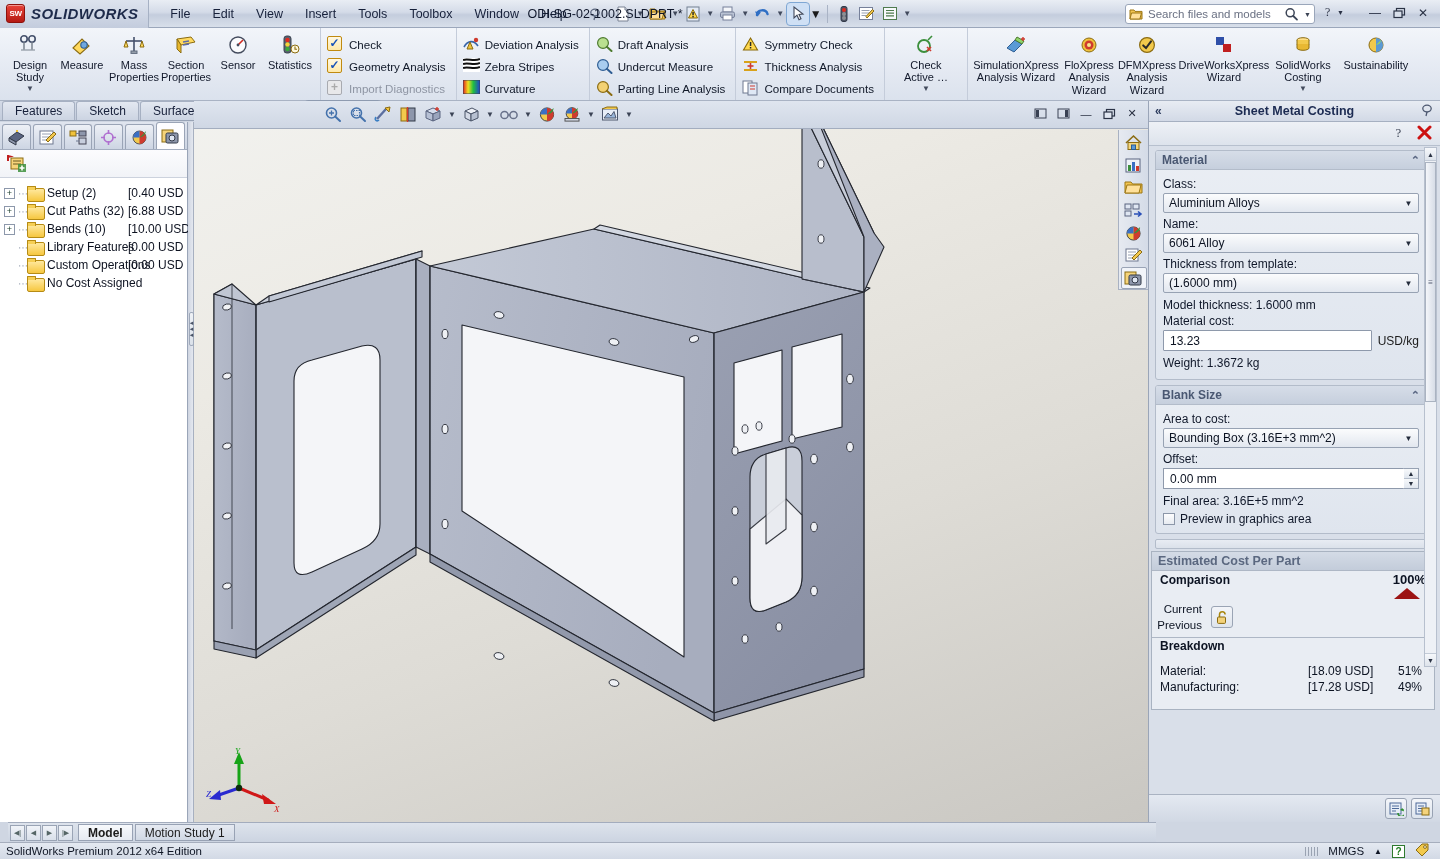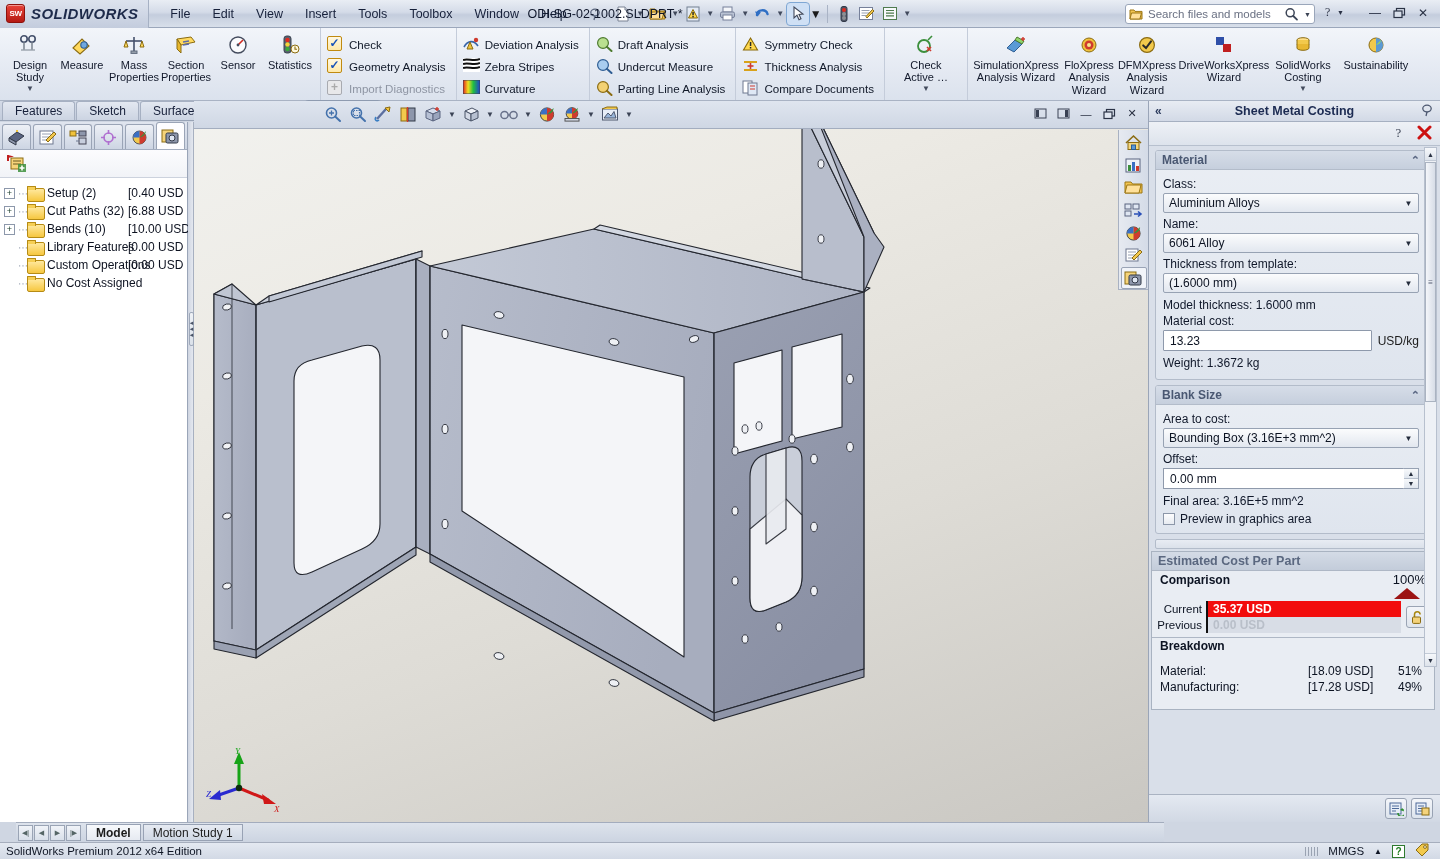--- a/index.html
+++ b/index.html
@@ -242,21 +242,21 @@
   .cost-h{
     height:19px; display:flex; align-items:center; padding:0 6px; font-weight:bold;
     font-size:12.5px; color:#5b6880;
     background:linear-gradient(to bottom,#d4dbe6,#c3ccda); border-bottom:1px solid #aeb7c5;
   }
   .cost-main{ padding:3px 8px 5px; display:flex; align-items:baseline; gap:6px; background:#e9edf3;}
   .cost-main .big{ font-size:20px; color:#0a1020; }
   .cost-main .unit{ font-size:13px; color:#0a1020;}
   .cmp-h{ display:flex; justify-content:space-between; align-items:center; padding:1px 8px 0;
           font-weight:bold; font-size:12px; color:#0c1322; background:#e9edf3;}
-  .cmp-pct{ font-weight:normal; font-size:13px;}
+  .cmp-pct{ font-weight:bold; font-size:13px;}
   .arrow-up{ width:0;height:0;border-left:13px solid transparent;border-right:13px solid transparent;
              border-bottom:11px solid #9c1414; margin:1px 14px 0 auto;}
   .bars{ display:flex; align-items:center; padding:2px 6px 4px 4px; background:#e9edf3;}
   .barlabels{ width:46px; text-align:right; font-size:11.5px; color:#0c1322; line-height:16px; margin-right:4px;}
   .barcol{ flex:1; border-left:2px solid #111; }
   .bar{ height:16px; display:flex; align-items:center; padding-left:5px; font-weight:bold; font-size:12px;}
   .bar.cur{ background:#f20d0d; color:#fff; }
   .bar.prev{ background:#d8dde6; color:#b9bfc9; }
   .lockbtn{ width:22px;height:22px;margin-left:5px;border:1px solid #9aa4b4;border-radius:3px;
             background:linear-gradient(to bottom,#f3f5f9,#dee4ec);display:flex;align-items:center;justify-content:center;}
@@ -271,21 +271,21 @@
     position:absolute; left:0; bottom:0; width:292px; height:28px;
     background:linear-gradient(to bottom,#e4e9f1,#d1d8e4);
     border-top:1px solid #aab3c2; display:flex; align-items:center; justify-content:flex-end;
     gap:4px; padding-right:8px;
   }
   .rp-foot .fb{ width:22px;height:21px;border:1px solid #98a2b3;border-radius:3px;
     background:linear-gradient(to bottom,#f4f6fa,#dde4ed);display:flex;align-items:center;justify-content:center;}
 
   
   .tabbar{
-    position:absolute; left:16px; top:822px; width:1148px; height:20px;
+    position:absolute; left:8px; top:822px; width:1148px; height:20px;
     background:linear-gradient(to bottom,#dde3ec,#ccd4e1);
     border-top:1px solid #a3acbd; display:flex; align-items:center; padding-left:2px;
   }
   .navbtn{ width:15px;height:16px;border:1px solid #9aa4b5;background:linear-gradient(to bottom,#f0f3f8,#d9e0ea);
            display:flex;align-items:center;justify-content:center;font-size:7px;color:#3a4considered;}
   .navbtn{ color:#566; }
   .btab{ height:17px; padding:0 9px; font-size:12px; display:flex;align-items:center;
          border:1px solid #98a2b4; background:linear-gradient(to bottom,#e6eaf2,#d0d8e4); margin-left:2px;}
   .btab.active{ background:linear-gradient(to bottom,#f7f9fc,#e6eaf1); font-weight:bold; }
   .statusbar{
@@ -1237,24 +1237,20 @@
           <span class="cmp-pct">100%</span>
         </div>
         <div style="background:#e9edf3">
           <div class="arrow-up"></div>
         </div>
         <div class="bars">
           <div class="barlabels">
             <div>Current</div>
             <div>Previous</div>
           </div>
-          <div class="barcol">
-            <div class="bar cur">35.37 USD</div>
-            <div class="bar prev">0.00 USD</div>
-          </div>
           <div class="lockbtn">
             <svg width="15" height="15" viewBox="0 0 15 15">
                 <path d="M4.5 7 V4.6 a2.8 2.8 0 0 1 5.6 0" fill="none" stroke="#a8860f" stroke-width="1.5"></path>
                 <rect x="2.5" y="7" width="8" height="6.4" rx="1" fill="#f3d27a" stroke="#8b6c12"></rect>
               </svg>
           </div>
         </div>
         <div class="bd-h">Breakdown</div>
         <div class="bd-gap"></div>
         <div class="bd-row">

